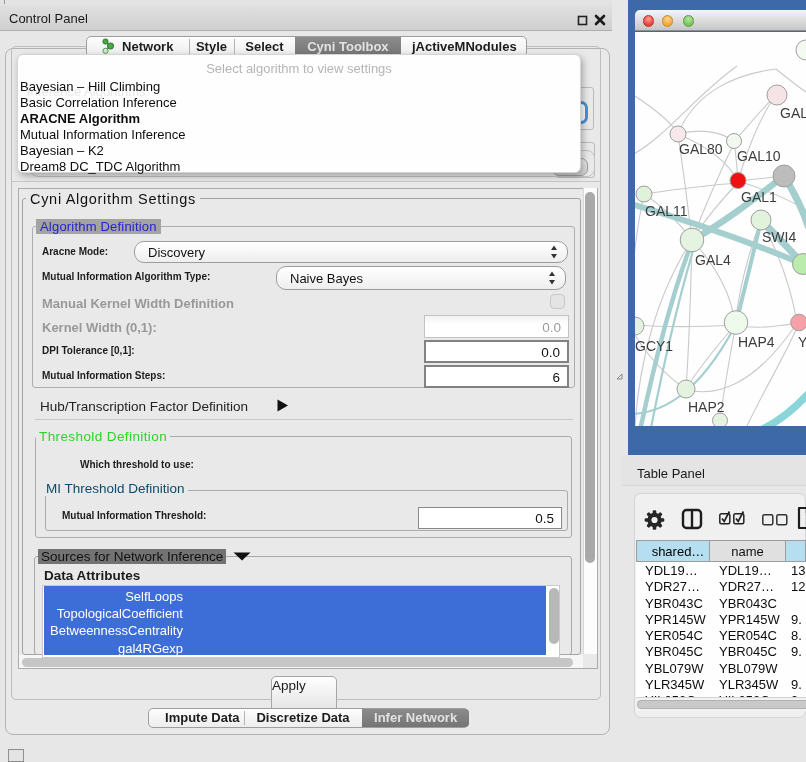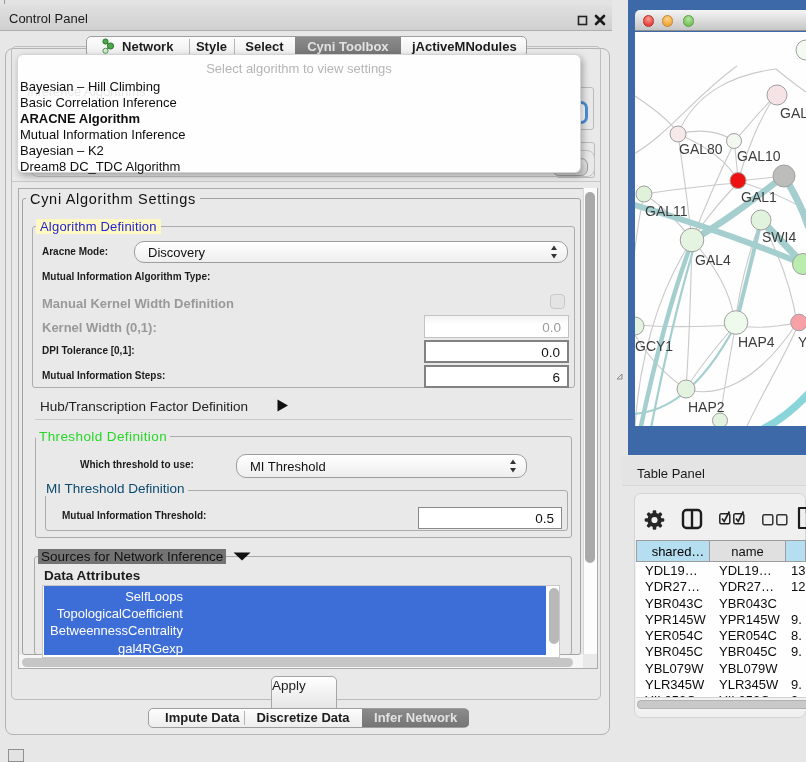--- a/index.html
+++ b/index.html
@@ -63,31 +63,37 @@
   <div class="abs" style="left:18px;top:188px;width:580px;height:481px;border:1px solid #ababab;"></div>
   <div class="abs" style="left:583px;top:188px;width:14px;height:466px;background:#fcfcfc;border-left:1px solid #d8d8d8;"></div>
   <div class="abs" style="left:585px;top:192px;width:10px;height:371px;background:#a9a9a9;border-radius:5px;"></div>
   <div class="abs" style="left:19px;top:655px;width:564px;height:13px;background:#f6f6f6;"></div>
   <div class="abs" style="left:22px;top:658px;width:551px;height:9px;background:#c6c6c6;border-radius:4.5px;"></div>
 
   <div class="abs" style="left:22px;top:198px;width:559px;height:457px;border:1px solid #a3a3a3;border-radius:3px;"></div>
   <div class="abs" style="left:26px;top:191px;background:#e9e9e9;padding:0 4px;font-size:14.5px;letter-spacing:0.7px;color:#111;">Cyni Algorithm Settings</div>
 
   <div class="abs" style="left:32px;top:226px;width:543px;height:162px;border:1px solid #adadad;border-radius:3px;"></div>
-  <div class="abs" style="left:36px;top:219px;background:#fef9c3;padding:0 4px;font-size:13px;letter-spacing:0.2px;color:#2323d3;">Algorithm Definition</div>
+  <div class="abs" style="left:36px;top:219px;background:#a3a3a3;padding:0 4px;font-size:13px;letter-spacing:0.2px;color:#2323d3;">Algorithm Definition</div>
 
   <div class="abs lbl" style="left:42px;top:246px;">Aracne Mode:</div>
   <div class="combo" style="left:134px;top:241px;width:434px;height:21.5px;">
     <span class="ct">Discovery</span>
     <svg class="arr" viewBox="0 0 8 14">
         <path d="M4 0.5 L7 5 L1 5 Z M4 13.5 L7 9 L1 9 Z" fill="#333"></path>
       </svg>
   </div>
 
   <div class="abs lbl" style="left:42px;top:271px;">Mutual Information Algorithm Type:</div>
+  <div class="combo" style="left:276px;top:266px;width:290px;height:24px;">
+    <span class="ct">Naive Bayes</span>
+    <svg class="arr" viewBox="0 0 8 14">
+        <path d="M4 0.5 L7 5 L1 5 Z M4 13.5 L7 9 L1 9 Z" fill="#333"></path>
+      </svg>
+  </div>
 
   <div class="abs glbl" style="left:42px;top:296px;">Manual Kernel Width Definition</div>
   <div class="abs" style="left:550px;top:293.5px;width:15px;height:15px;background:#e4e4e4;border:1px solid #c7c7c7;border-radius:4px;"></div>
 
   <div class="abs glbl" style="left:42px;top:320px;">Kernel Width (0,1):</div>
   <div class="inp" style="left:424px;top:315px;width:145px;height:23px;border:1px solid #c3c3c3;background:linear-gradient(#f2f2f2,#ffffff 40%);">
       <span style="color:#9b9b9b;">0.0</span>
     </div>
 
   <div class="abs lbl" style="left:42px;top:345px;">DPI Tolerance [0,1]:</div>
@@ -103,26 +109,20 @@
   <div class="abs" style="left:40px;top:398.5px;font-size:13.5px;color:#222;">Hub/Transcription Factor Definition</div>
   <svg class="abs" style="left:276px;top:399px;" width="13" height="13" viewBox="0 0 13 13">
       <path d="M1.5 0.5 L12 6.5 L1.5 12.5 Z" fill="#111"></path>
     </svg>
   <div class="abs" style="left:35px;top:419px;width:538px;height:1px;background:#c8c8c8;"></div>
 
   <div class="abs" style="left:35px;top:436px;width:537px;height:102px;border:1px solid #ababab;border-radius:3px;"></div>
   <div class="abs" style="left:36px;top:429px;background:#e9e9e9;padding:0 3px;font-size:13.5px;letter-spacing:0.4px;color:#26d826;">Threshold Definition</div>
 
   <div class="abs lbl" style="left:80px;top:459px;">Which threshold to use:</div>
-  <div class="combo" style="left:236px;top:454px;width:291px;height:24px;">
-    <span class="ct">MI Threshold</span>
-    <svg class="arr" viewBox="0 0 8 14">
-        <path d="M4 0.5 L7 5 L1 5 Z M4 13.5 L7 9 L1 9 Z" fill="#333"></path>
-      </svg>
-  </div>
 
   <div class="abs" style="left:45px;top:490px;width:523px;height:41px;border:1px solid #ababab;border-radius:3px;"></div>
   <div class="abs" style="left:43px;top:481px;background:#e9e9e9;padding:0 3px;font-size:13.5px;color:#0c4a6e;">MI Threshold Definition</div>
   <div class="abs lbl" style="left:62px;top:510px;">Mutual Information Threshold:</div>
   <div class="inp" style="left:418px;top:507px;width:144px;height:22px;border:1px solid #8a8a8a;">
       <span style="color:#111;">0.5</span>
     </div>
 
   <div class="abs" style="left:34px;top:556px;width:538px;height:99px;border:1px solid #a8a8a8;border-radius:3px;"></div>
   <div class="abs" style="left:38px;top:549px;background:#737373;padding:0 3px;font-size:13.5px;color:#111;">Sources for Network Inference</div>

